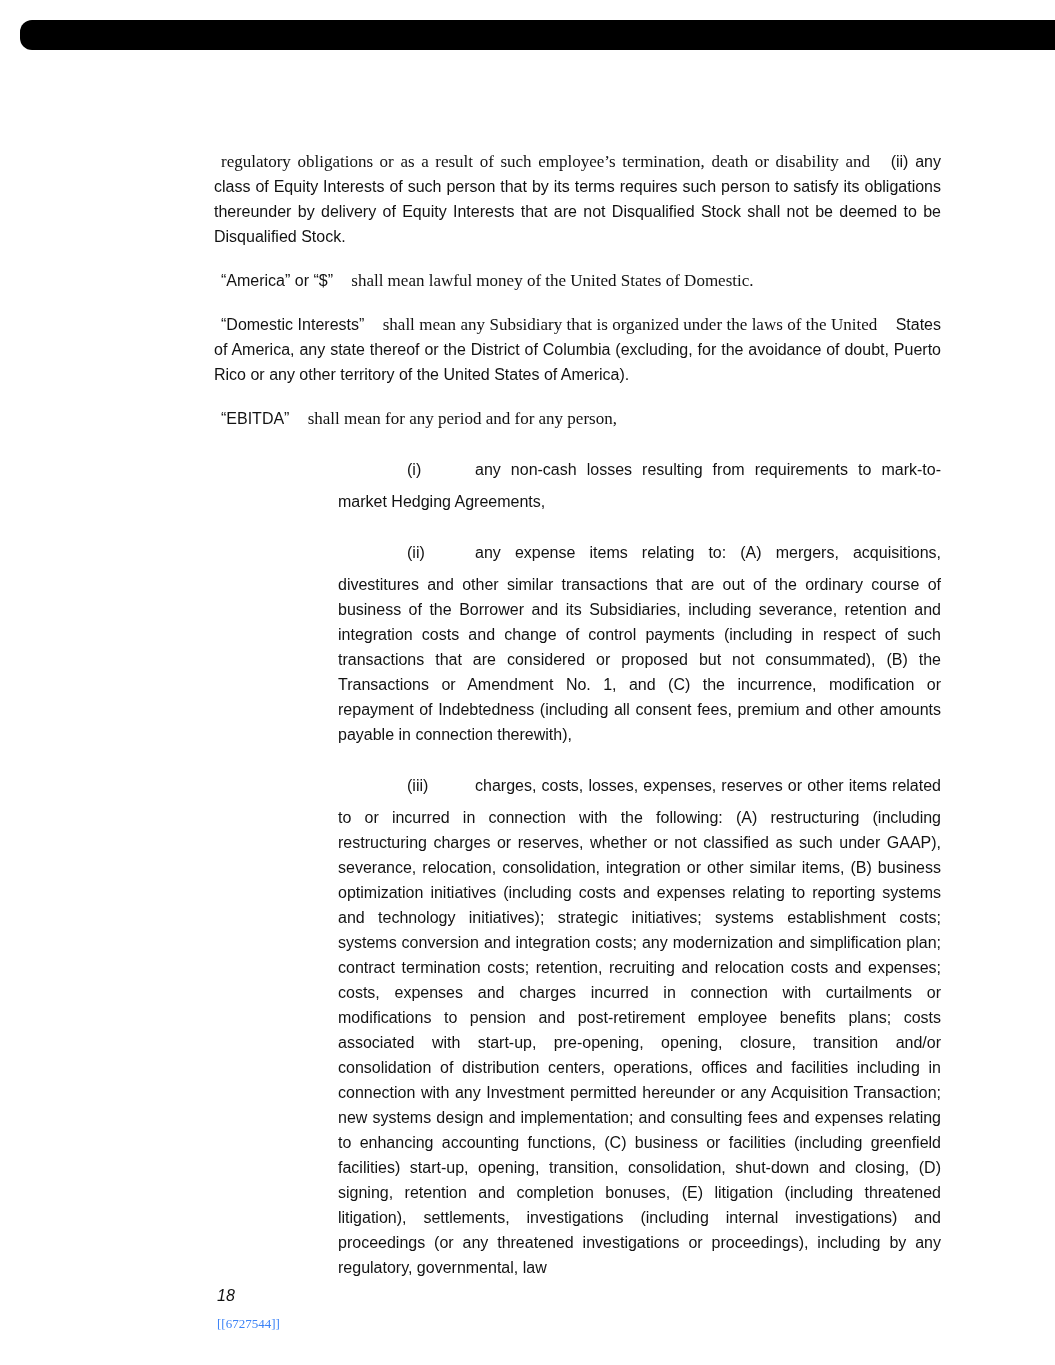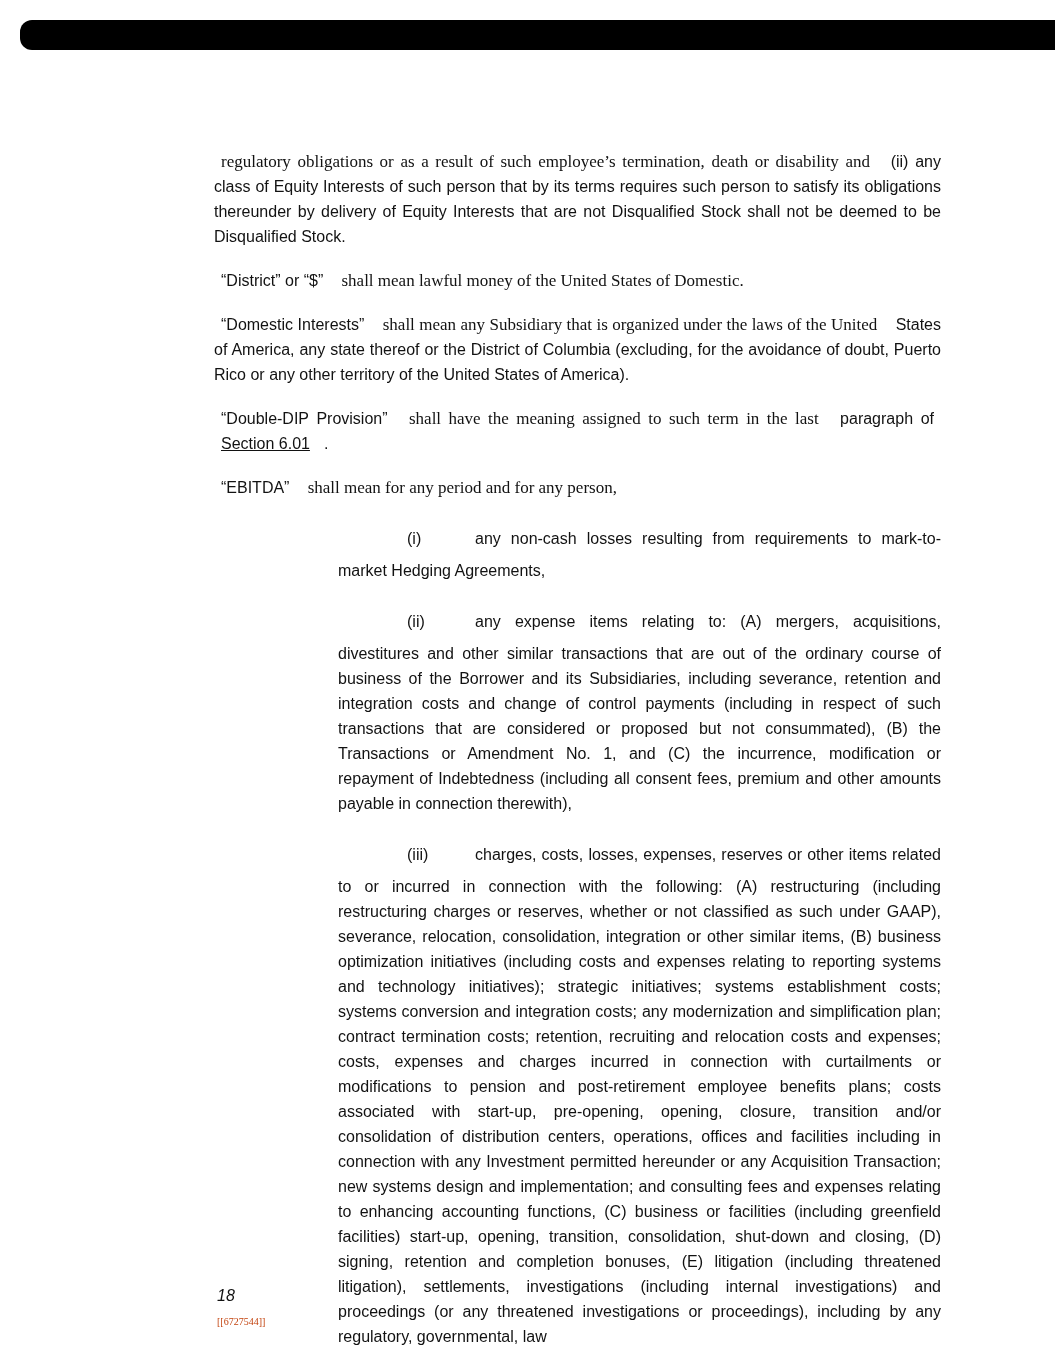--- a/index.html
+++ b/index.html
@@ -78,34 +78,33 @@
     font-family: "Liberation Sans", sans-serif;
     font-size: 16px;
     color: #121212;
     font-style: italic;
   }
 
   .doc-id {
     display: block;
     margin-top: 3px;
     font-family: "Liberation Serif", serif;
-    font-size: 10px;
-    color: #c2410c;
+    font-size: 13px;
+    color: #3b82f6;
   }
 </style>
 </head>
 <body>
 
 <div class="page">
   <div class="top-bar" style="background: rgb(0, 0, 0);"></div>
   <div class="doc-content">
       <div class="para lvl-body"><span class="f-serif">regulatory obligations or as a result of such employee’s termination, death or disability and </span><span class="f-sans">(ii) any class of Equity Interests of such person that by its terms requires such person to satisfy its obligations thereunder by delivery of Equity Interests that are not Disqualified Stock shall not be deemed to be Disqualified Stock.</span></div>
-      <div class="para lvl-body"><span class="f-sans">“District” or “$”</span><span class="f-serif"> shall mean lawful money of the United States of Domestic.</span></div>
+      <div class="para lvl-body"><span class="f-sans">“America” or “$”</span><span class="f-serif"> shall mean lawful money of the United States of Domestic.</span></div>
       <div class="para lvl-body"><span class="f-sans">“Domestic Interests”</span><span class="f-serif"> shall mean any Subsidiary that is organized under the laws of the United </span><span class="f-sans">States of America, any state thereof or the District of Columbia (excluding, for the avoidance of doubt, Puerto Rico or any other territory of the United States of America).</span></div>
-      <div class="para lvl-body"><span class="f-sans">“Double-DIP Provision”</span><span class="f-serif"> shall have the meaning assigned to such term in the last </span><span class="f-sans">paragraph of </span><span class="f-sans underline">Section 6.01</span><span class="f-sans">.</span></div>
       <div class="para lvl-body"><span class="f-sans">“EBITDA”</span><span class="f-serif"> shall mean for any period and for any person,</span></div>
       <div class="para lvl-i"><span class="plabel f-sans">(i)</span><span class="f-sans">any non-cash losses resulting from requirements to mark-to-market Hedging Agreements,</span></div>
       <div class="para lvl-i"><span class="plabel f-sans">(ii)</span><span class="f-sans">any expense items relating to: (A) mergers, acquisitions, divestitures and other similar transactions that are out of the ordinary course of business of the Borrower and its Subsidiaries, including severance, retention and integration costs and change of control payments (including in respect of such transactions that are considered or proposed but not consummated), (B) the Transactions or Amendment No. 1, and (C) the incurrence, modification or repayment of Indebtedness (including all consent fees, premium and other amounts payable in connection therewith),</span></div>
       <div class="para lvl-i"><span class="plabel f-sans">(iii)</span><span class="f-sans">charges, costs, losses, expenses, reserves or other items related to or incurred in connection with the following: (A) restructuring (including restructuring charges or reserves, whether or not classified as such under GAAP), severance, relocation, consolidation, integration or other similar items, (B) business optimization initiatives (including costs and expenses relating to reporting systems and technology initiatives); strategic initiatives; systems establishment costs; systems conversion and integration costs; any modernization and simplification plan; contract termination costs; retention, recruiting and relocation costs and expenses; costs, expenses and charges incurred in connection with curtailments or modifications to pension and post-retirement employee benefits plans; costs associated with start-up, pre-opening, opening, closure, transition and/or consolidation of distribution centers, operations, offices and facilities including in connection with any Investment permitted hereunder or any Acquisition Transaction; new systems design and implementation; and consulting fees and expenses relating to enhancing accounting functions, (C) business or facilities (including greenfield facilities) start-up, opening, transition, consolidation, shut-down and closing, (D) signing, retention and completion bonuses, (E) litigation (including threatened litigation), settlements, investigations (including internal investigations) and proceedings (or any threatened investigations or proceedings), including by any regulatory, governmental, law</span></div>
     </div>
   <div class="footer">
     <span class="page-number">18</span>
     <span class="doc-id">[[6727544]]</span>
   </div>
 </div>

